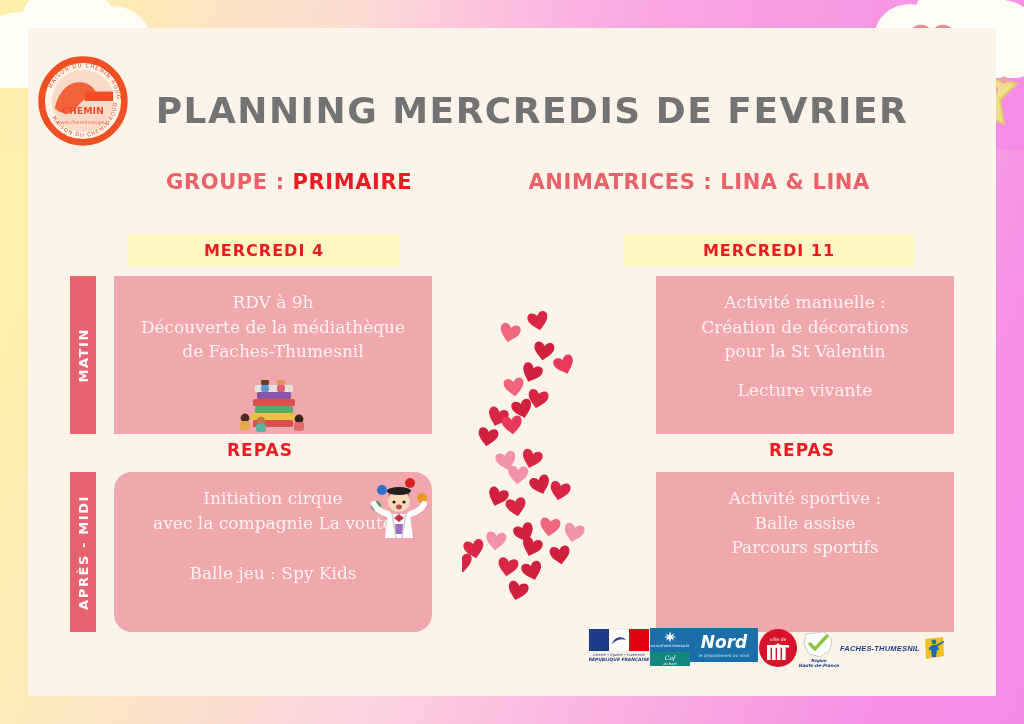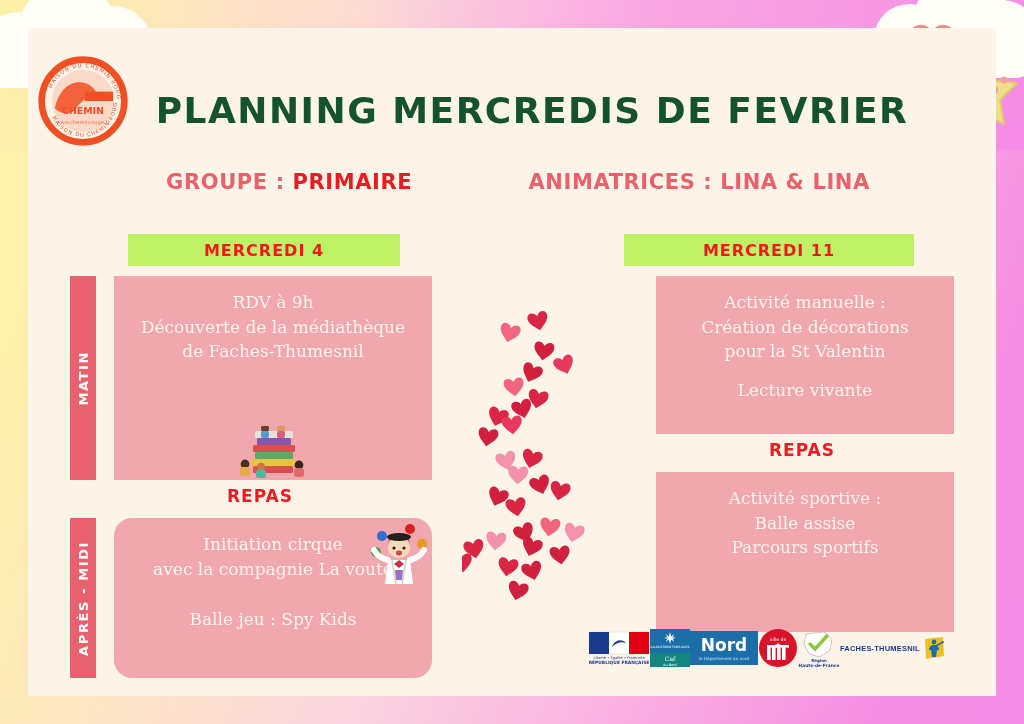--- a/index.html
+++ b/index.html
@@ -37,21 +37,21 @@
   }
 
   .logo-stamp {
     position: absolute; left: 8px; top: 26px;
     width: 94px; height: 94px;
   }
 
   .title {
     position: absolute; left: 0; top: 62px; width: 100%;
     text-align: center;
-    color: #14532d;
+    color: #737373;
     font-size: 36px;
     font-weight: bold;
     letter-spacing: 1.5px;
     font-family: "DejaVu Sans", sans-serif;
     text-transform: uppercase;
     padding-left: 40px;
   }
 
   .subheads {
     position: absolute; top: 142px; left: 80px; width: 820px;
@@ -68,21 +68,21 @@
   
   .columns {
     position: absolute; top: 206px; left: 42px;
     width: 884px; height: 390px;
     display: flex; justify-content: space-between;
   }
   .col { width: 390px; position: relative; }
   .col.right { width: 330px; }
 
   .day-head {
-    background: #bef264;
+    background: #fef9c3;
     color: #ea1c22;
     font-family: "DejaVu Sans", sans-serif;
     font-size: 16px; font-weight: bold; letter-spacing: 1px;
     text-align: center;
     padding: 7px 0 6px;
     text-transform: uppercase;
   }
   .col.left .day-head { margin-left: 58px; width: 272px; }
   .col.right .day-head { width: 290px; }
 
@@ -110,21 +110,21 @@
     padding: 14px 12px;
     position: relative;
     overflow: hidden;
   }
   .col.left .panel { margin-left: 18px; width: 318px; }
   .col.right .panel { margin-left: 0; width: 312px; }
   .col.right .slot { margin-left: 32px; }
   .panel p { margin: 0; }
   .panel p + p.gap { margin-top: 14px; }
 
-  .panel.morning-left { height: 204px; }
+  .panel.morning-left { height: 158px; }
   .panel.after-left  { height: 160px; border-radius: 18px; }
   .panel.morning-right { height: 158px; }
   .panel.after-right  { height: 160px; }
 
   .repas {
     color: #ea1c22;
     font-family: "DejaVu Sans", sans-serif;
     font-size: 17px; font-weight: bold; letter-spacing: 1px;
     text-align: center; padding: 6px 0 2px;
     text-transform: uppercase;
@@ -133,21 +133,21 @@
   .col.right .repas { margin-left: 22px; width: 312px; }
 
   .books { position: absolute; left: 50%; transform: translateX(-50%); bottom: 2px; }
   .juggler { position: absolute; right: 4px; top: 6px; }
 
   .hearts { position: absolute; left: 462px; top: 298px; width: 170px; height: 320px; }
 
   
   .footer {
     position: absolute; left: 560px; bottom: 28px;
-    display: flex; align-items: center; gap: 0;
+    display: flex; gap: 0; font-style: italic;
   }
   .lg { display: block; }
   .lg-label { font-size: 7.5px; font-weight: bold; color: #1b3c8c; letter-spacing: .2px; }
 </style>
 </head>
 <body>
 
 <div class="bg-pink-top"></div>
 
 <div class="cloud" style="left:-30px; top:-24px; width:190px; height:110px;">

